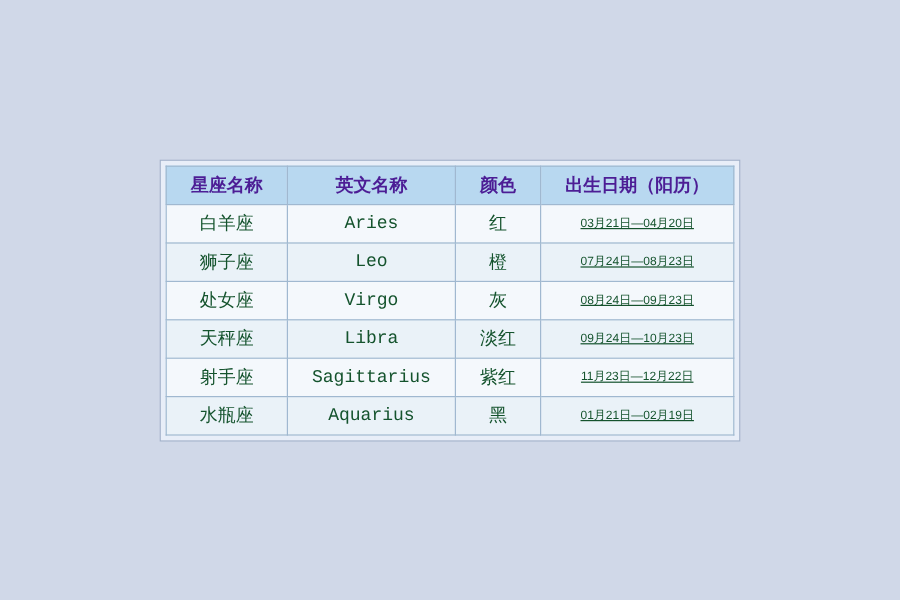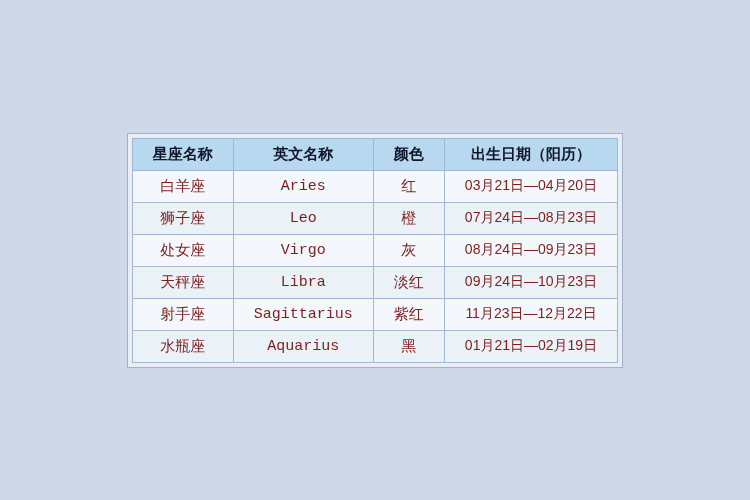--- a/index.html
+++ b/index.html
@@ -27,46 +27,47 @@
     table {
       border-collapse: collapse;
       background-color: #f0f5fc;
     }
 
     th, td {
       border: 1px solid #a0b8d0;
       padding: 6px 20px;
       text-align: center;
       font-size: 15px;
-      color: #7f1d1d;
+      color: #14532d;
     }
 
     thead tr th {
       background-color: #b8d8f0;
       font-weight: bold;
-      color: #0f172a;
+      color: #4c1d95;
       font-size: 15px;
     }
 
     tbody tr {
       background-color: #f4f8fc;
     }
 
     tbody tr:nth-child(even) {
       background-color: #eaf2f8;
     }
 
     td.english {
       font-family: Liberation Mono, monospace;
       font-size: 15px;
     }
 
     td.date {
       white-space: nowrap;
-      font-size: 14px;
+      font-size: 10px;
+      text-decoration: underline;
     }
   </style>
 </head>
 <body>
 
 <div class="table-container">
   <table>
     <thead>
       <tr>
         <th>星座名称</th>

